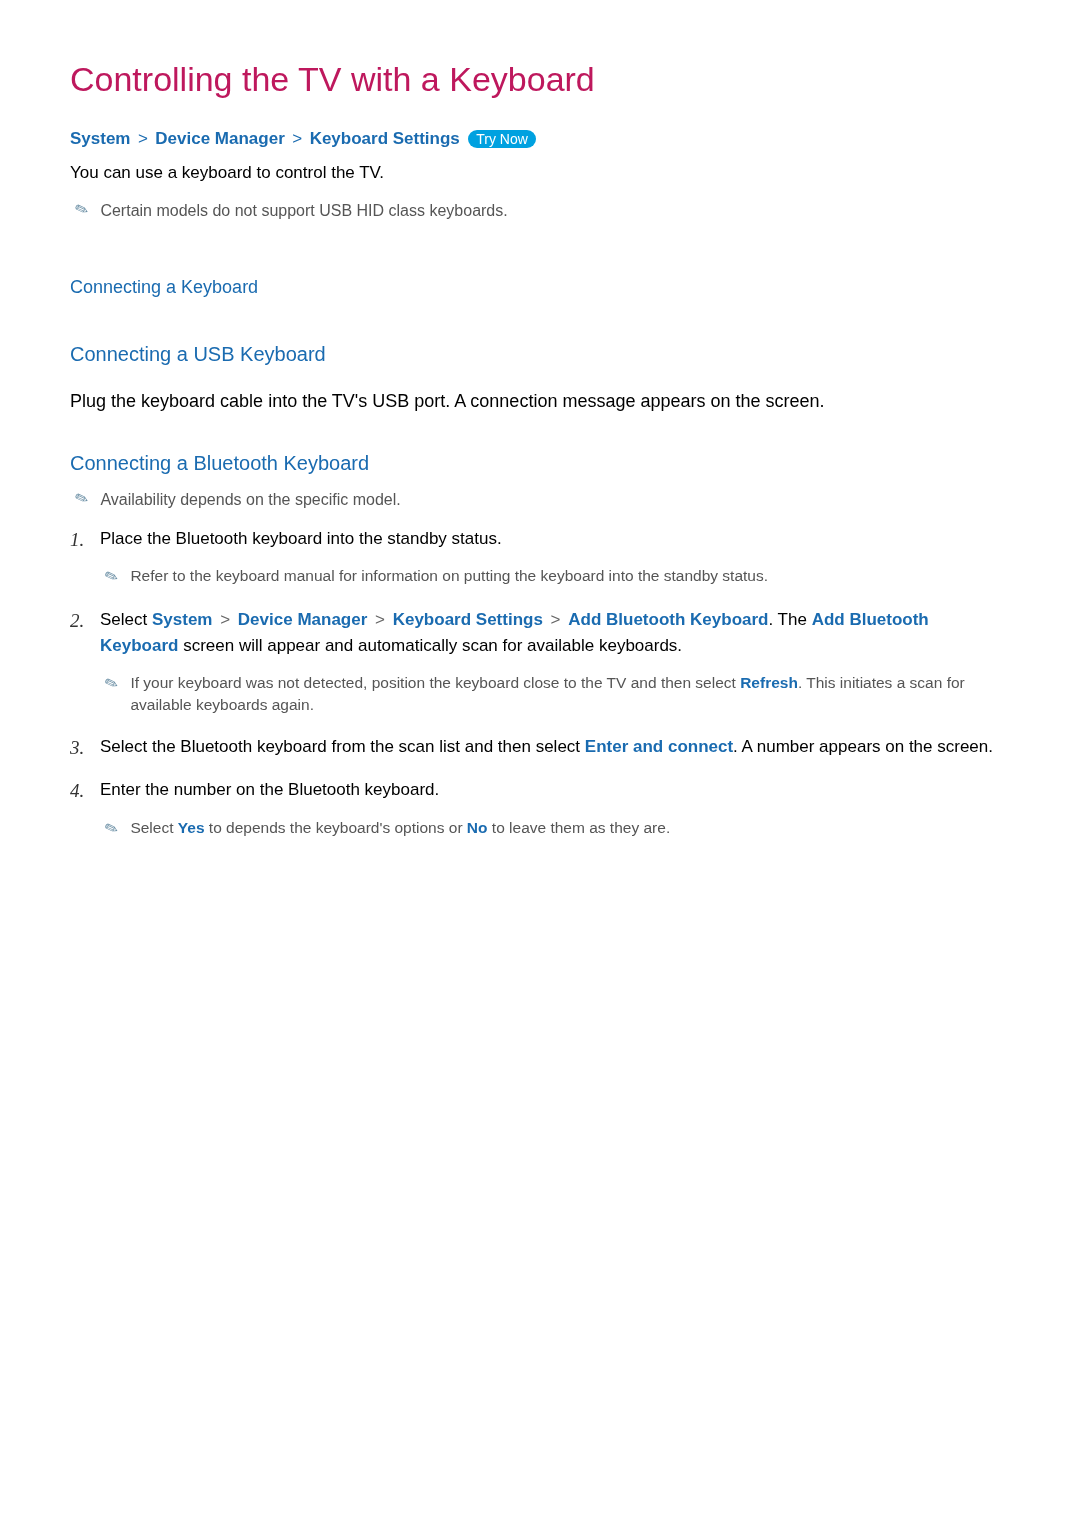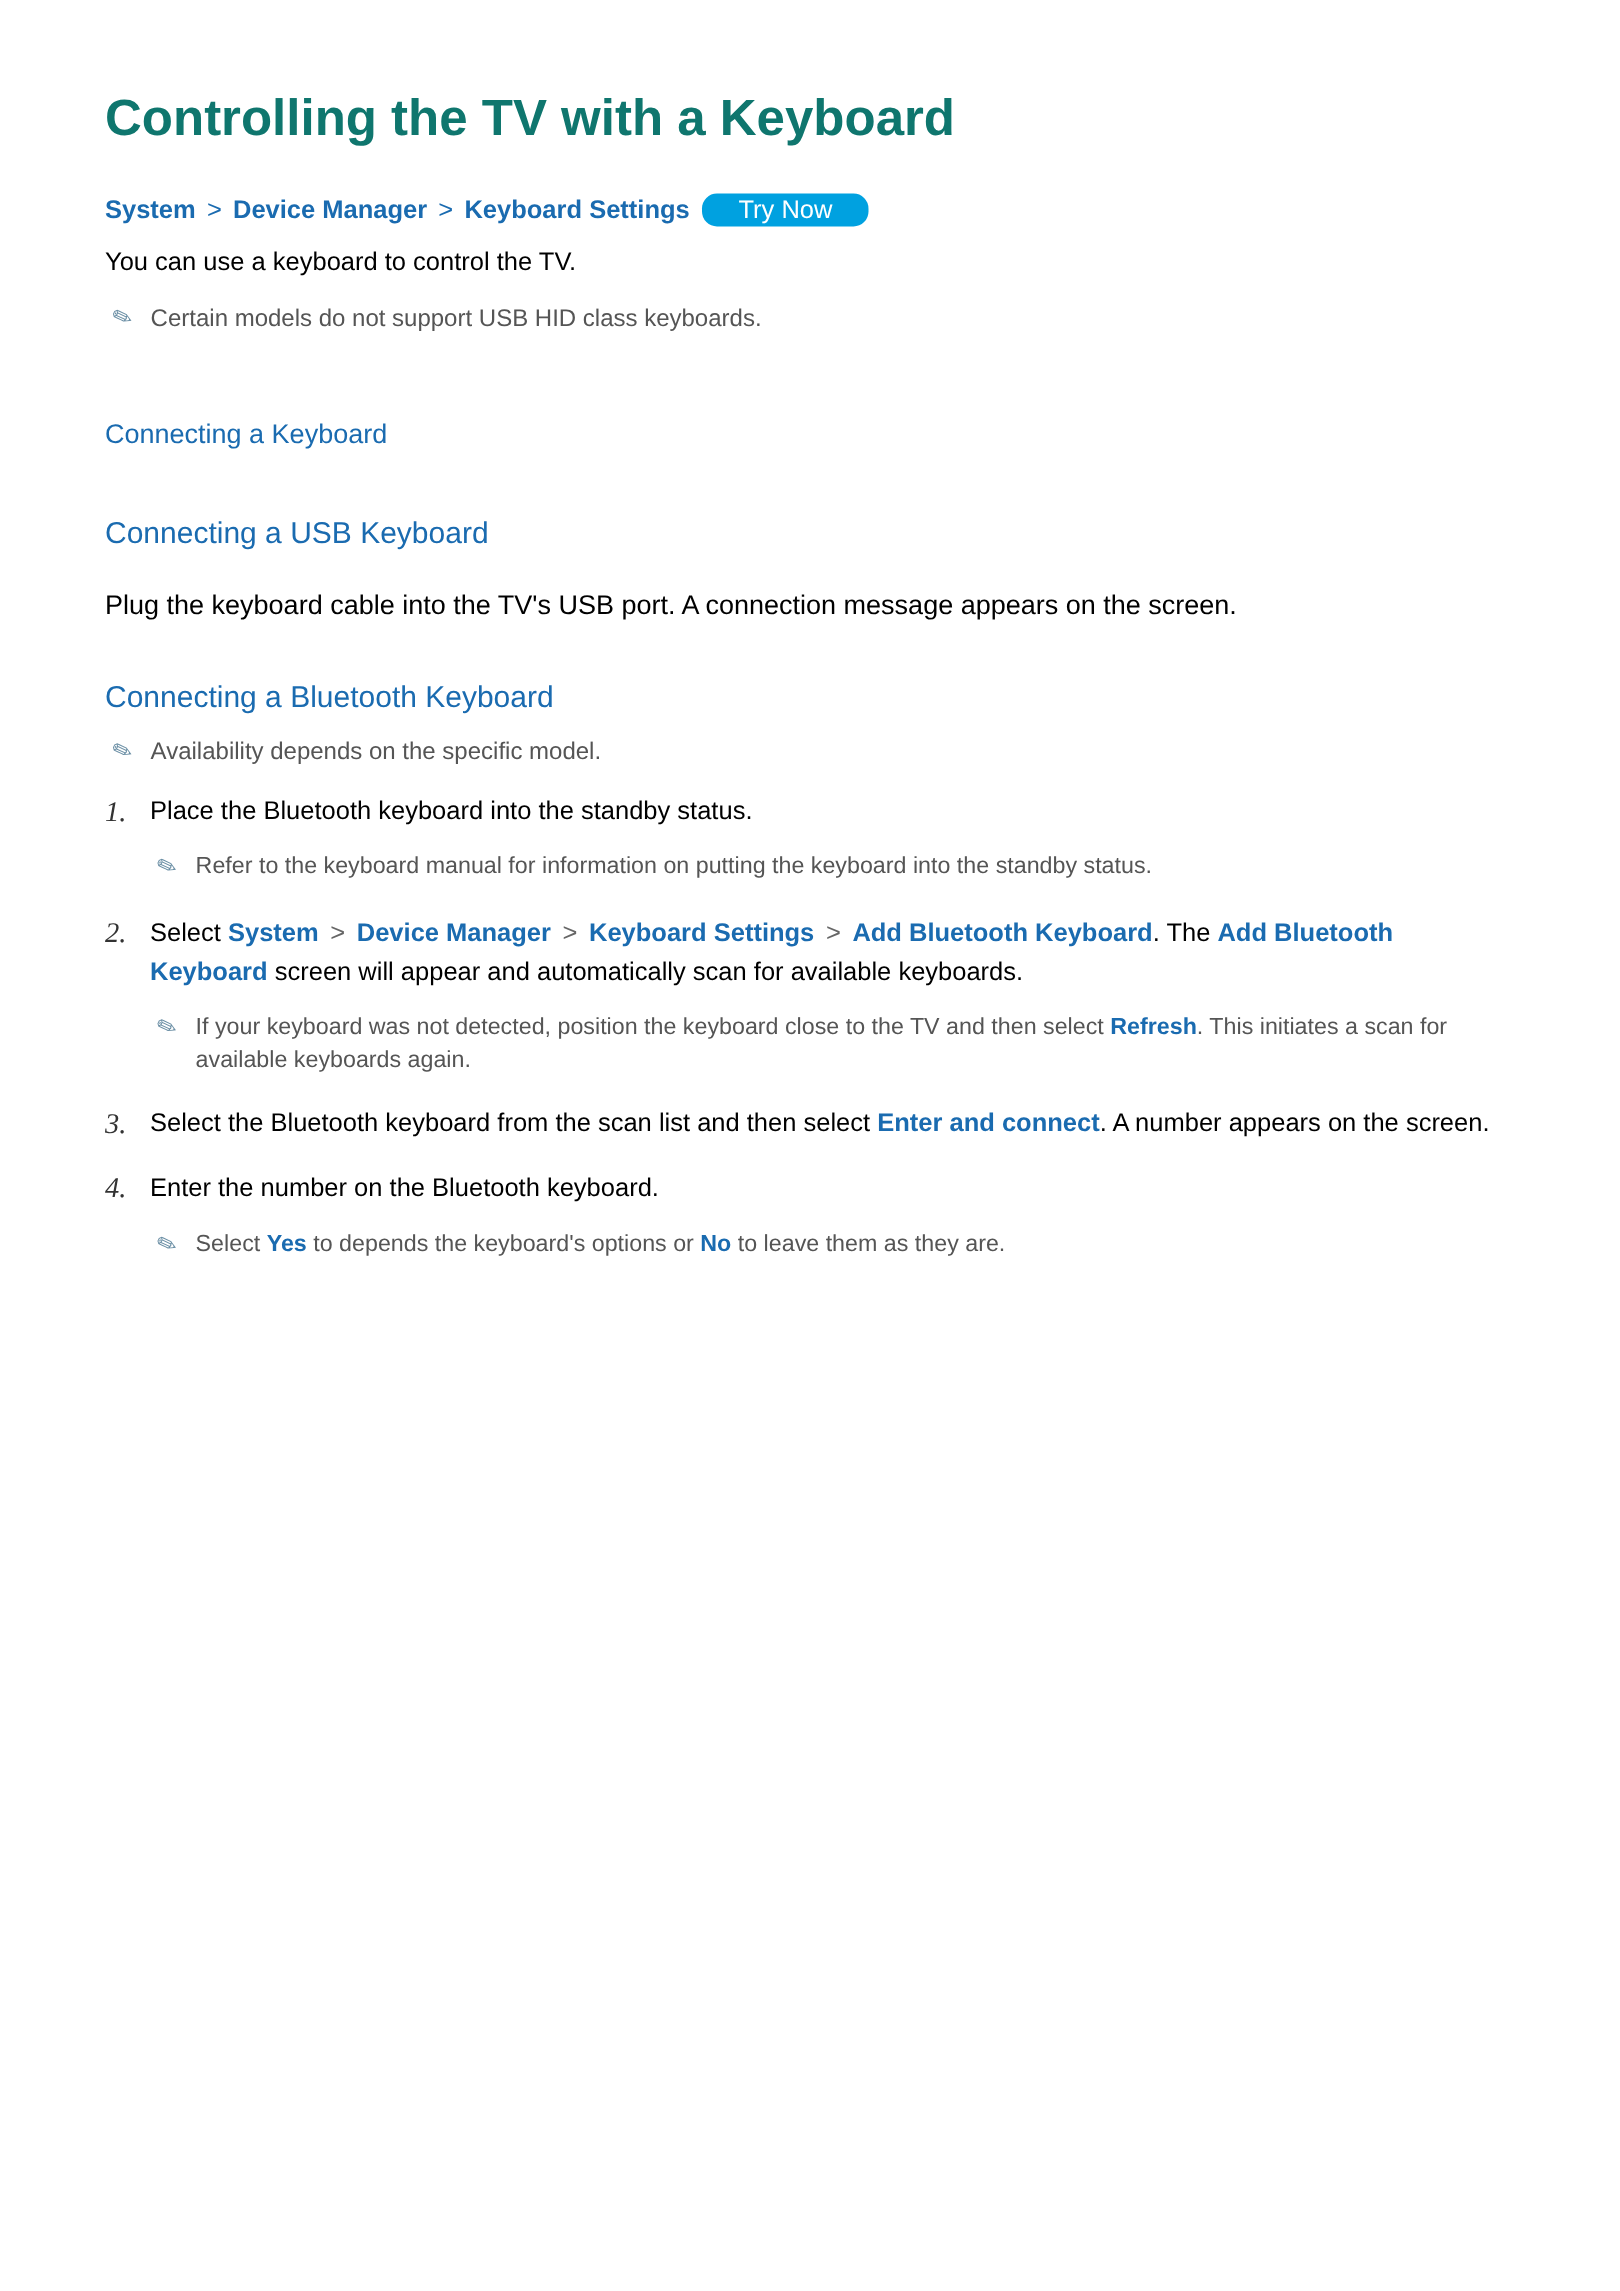--- a/index.html
+++ b/index.html
@@ -8,45 +8,45 @@
       box-sizing: border-box;
     }
     body {
       font-family: Arial, Helvetica, sans-serif;
       background: #ffffff;
       width: 1080px;
       padding: 60px 70px;
       color: #000;
     }
     h1 {
-      color: #0f766e;
+      color: #be185d;
       font-size: 34px;
-      font-weight: bold;
+      font-weight: normal;
       margin-bottom: 30px;
     }
     .breadcrumb-line {
       margin-bottom: 14px;
     }
     .breadcrumb-item {
       color: #1a6bb0;
       font-weight: bold;
       font-size: 17px;
     }
     .breadcrumb-sep {
       color: #1a6bb0;
       font-size: 17px;
       margin: 0 3px;
     }
     .try-now {
       display: inline-block;
       background: #00a1e0;
       color: #ffffff;
-      font-size: 17px;
+      font-size: 14px;
       border-radius: 10px;
-      padding: 1px 24px;
+      padding: 1px 8px;
       margin-left: 4px;
       font-weight: normal;
     }
     .intro-text {
       font-size: 17px;
       margin-bottom: 17px;
     }
     .note-line {
       display: flex;
       align-items: flex-start;

